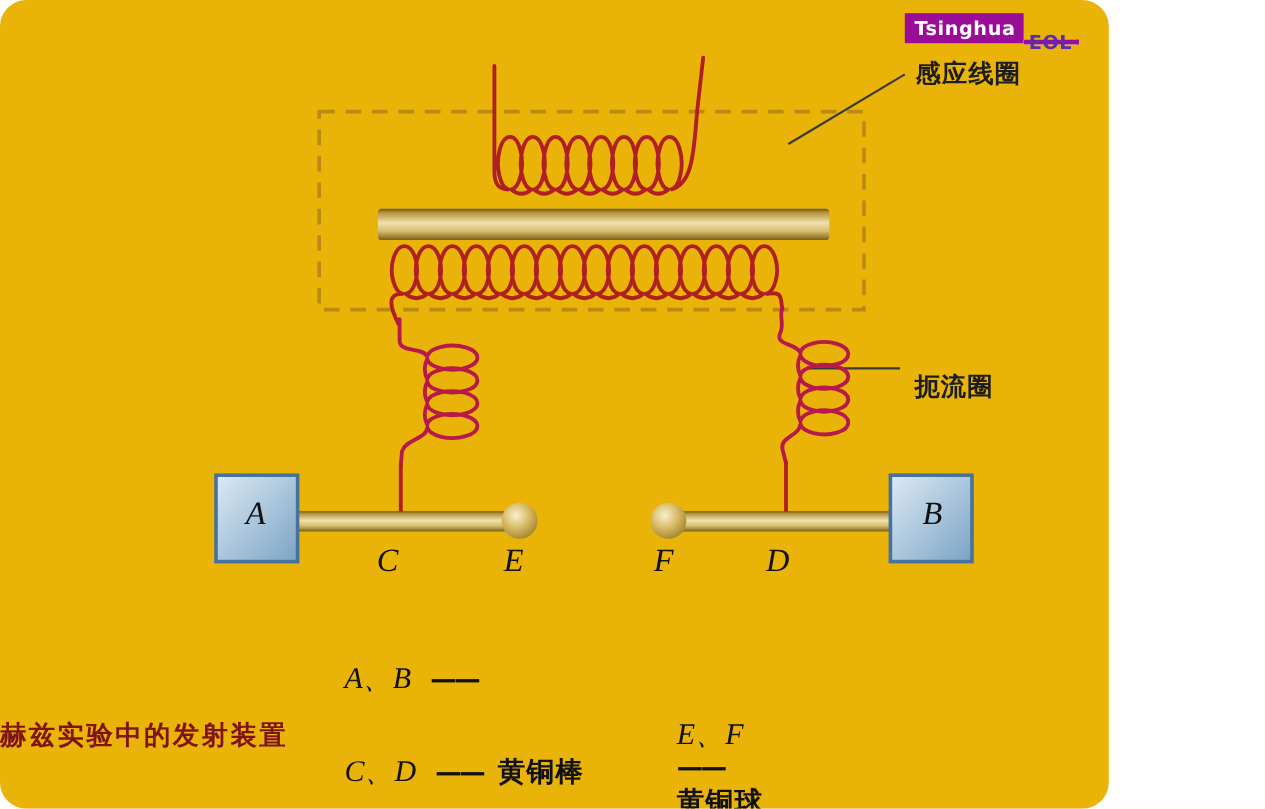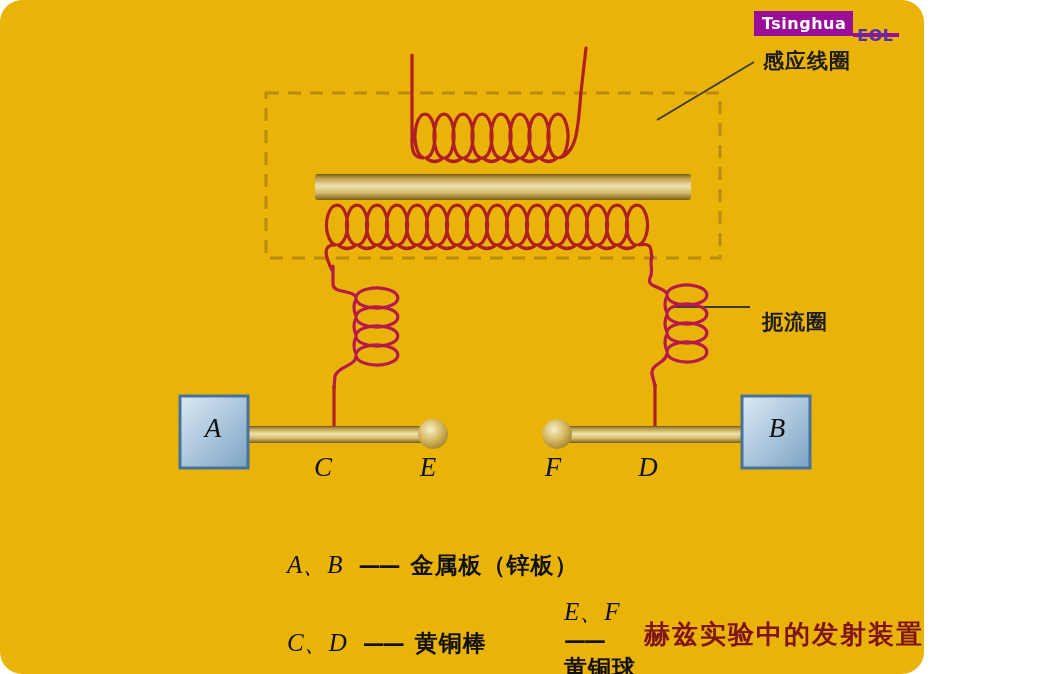--- a/index.html
+++ b/index.html
@@ -15,21 +15,21 @@
   
   .letter{font-family:"Liberation Serif","DejaVu Serif",serif;font-style:italic;
           font-size:27px;color:#111;width:36px;text-align:center;}
   
   .legend-item{display:inline-flex;align-items:baseline;margin-top:36px;}
   .legend-letters{font-family:"Liberation Serif","DejaVu Serif",serif;font-style:italic;
                   font-size:25px;color:#111;}
   .legend-dash{font-size:22px;font-weight:700;color:#111;margin:0 12px 0 16px;letter-spacing:-2px;}
   .legend-label{font-size:23px;font-weight:700;color:#111;letter-spacing:1px;}
   
-  .fig-title{left:0;top:617px;width:100%;text-align:right;font-size:26px;font-weight:700;
+  .fig-title{left:0;top:598px;width:100%;text-align:left;font-size:22px;font-weight:700;
              color:#7e1416;letter-spacing:2px;}
   
   .logo{left:754px;top:11px;display:flex;align-items:stretch;height:25px;}
   .logo-brand{background:#990d99;color:#ffffff;font-size:16px;font-weight:700;
               padding:2px 7px 2px 8px;display:flex;align-items:center;letter-spacing:.5px;}
   .logo-suffix{background:#ffffff;color:#5b2dae;font-size:16px;font-weight:700;
                border:2px solid #990d99;border-left:none;padding:0 4px;display:flex;align-items:center;
                letter-spacing:.5px;margin-top:22px;}
 </style>
 </head>
@@ -95,21 +95,20 @@
   <div class="abs letter" style="left:195px;top:413px;">A</div>
   <div class="abs letter" style="left:759px;top:413px;">B</div>
   <div class="abs letter" style="left:305px;top:452px;">C</div>
   <div class="abs letter" style="left:630px;top:452px;">D</div>
   <div class="abs letter" style="left:410px;top:452px;">E</div>
   <div class="abs letter" style="left:535px;top:452px;">F</div>
 
   <div class="abs legend-item" style="left:287px;top:512px;">
     <span class="legend-letters">A、B</span>
     <span class="legend-dash">——</span>
-    <span class="legend-label">金属板（锌板）</span>
   </div>
   <div class="abs legend-item" style="left:287px;top:590px;">
     <span class="legend-letters">C、D</span>
     <span class="legend-dash">——</span>
     <span class="legend-label">黄铜棒</span>
   </div>
   <div class="abs legend-item" style="left:548px;top:559px;flex-direction:column;">
     <span class="legend-letters">E、F</span>
     <span class="legend-dash">——</span>
     <span class="legend-label">黄铜球</span>

